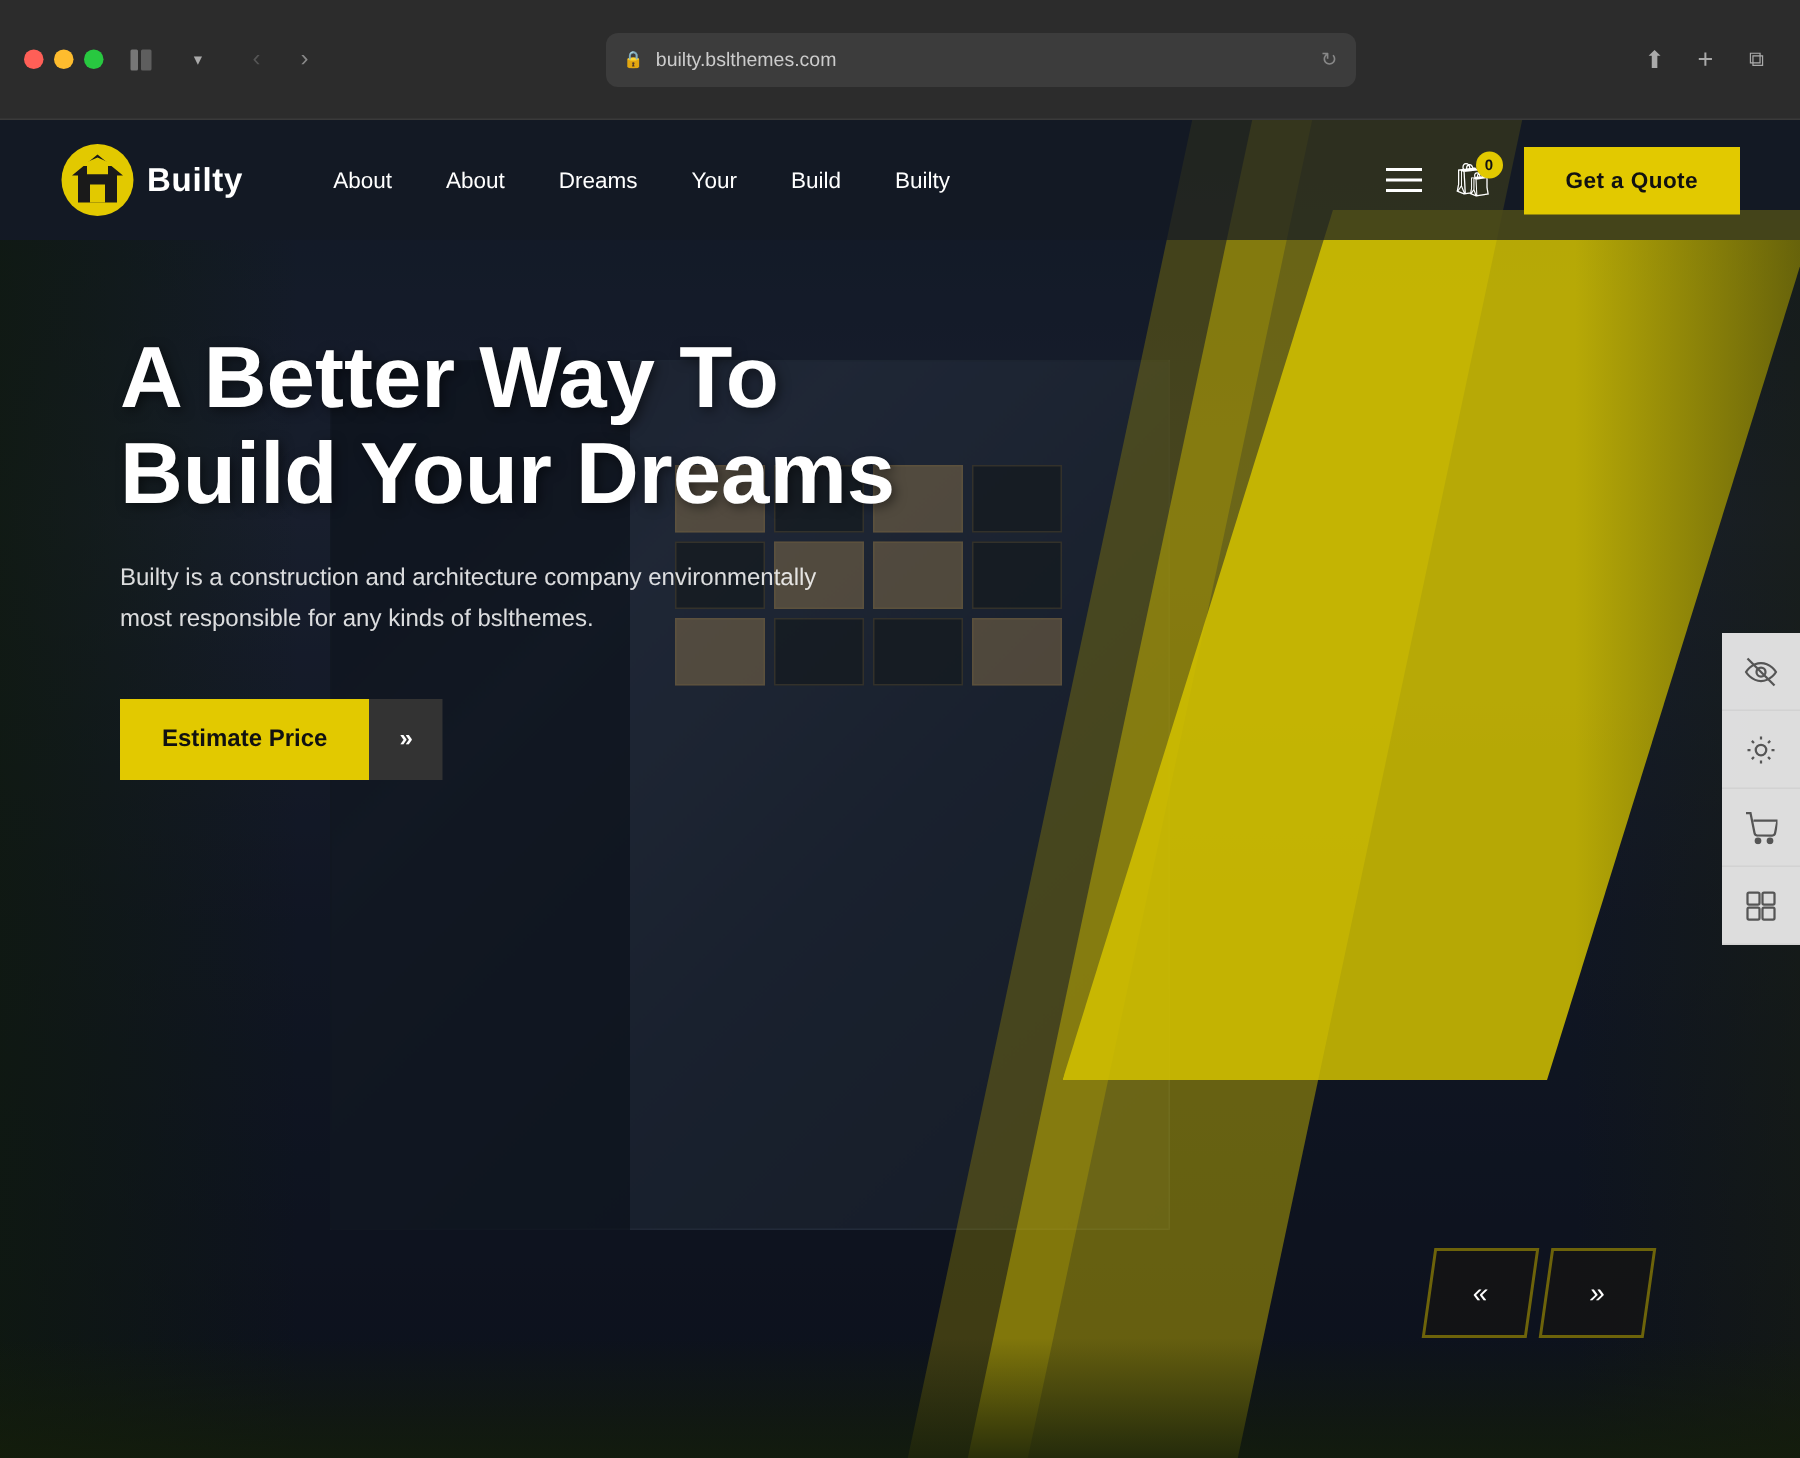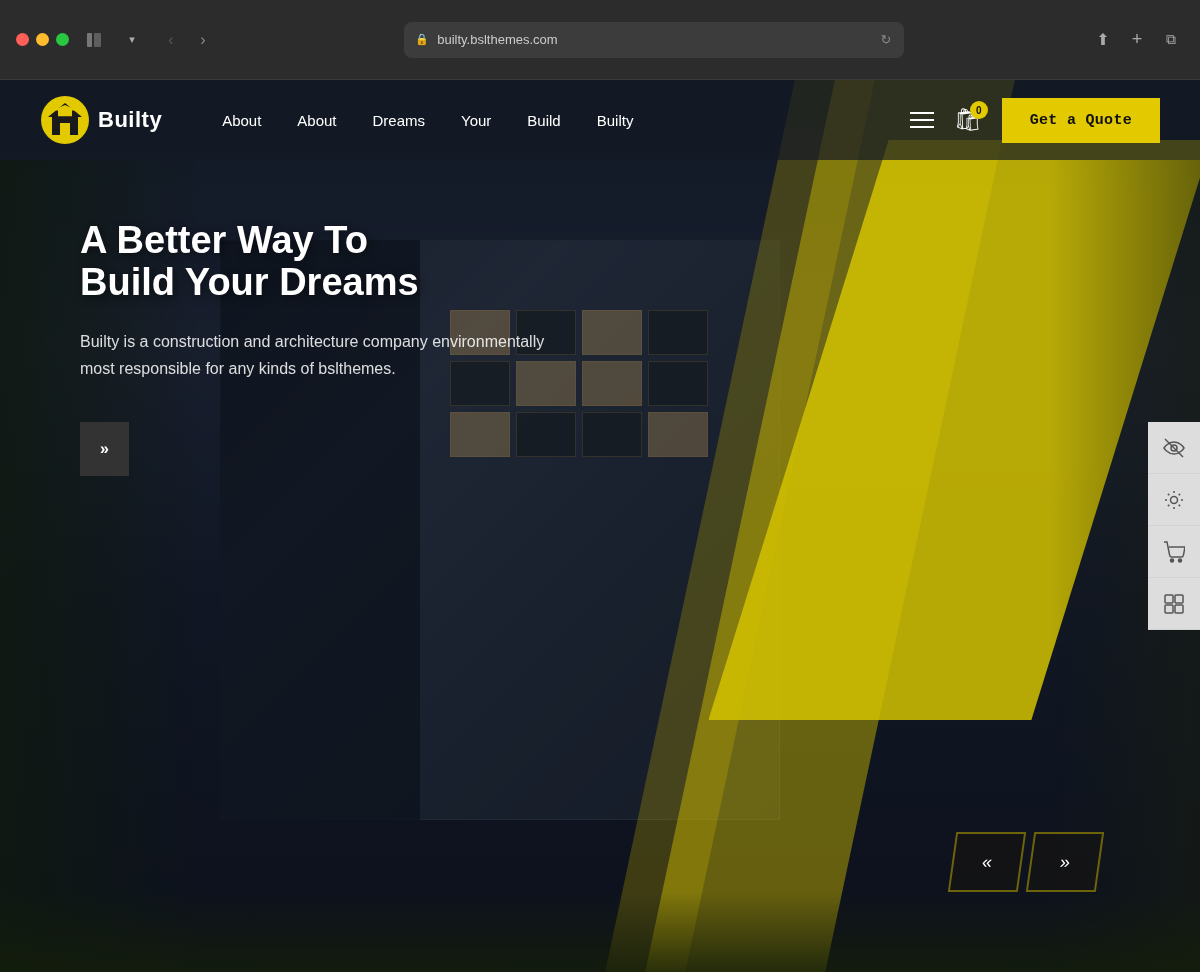--- a/index.html
+++ b/index.html
@@ -259,35 +259,34 @@
 
     .quote-btn {
       background: #e2c900;
       color: #111;
       border: none;
       padding: 14px 28px;
       font-size: 15px;
       font-weight: 700;
       cursor: pointer;
       letter-spacing: 0.3px;
-      font-family: Liberation Mono, monospace;
     }
 
     
     .hero-content {
       position: absolute;
       top: 140px;
       left: 80px;
       right: 500px;
       z-index: 50;
     }
 
     .hero-title {
       color: white;
-      font-size: 38px;
+      font-size: 58px;
       font-weight: 800;
       line-height: 1.1;
       margin-bottom: 24px;
       text-shadow: 2px 2px 8px rgba(0,0,0,0.5);
     }
 
     .hero-description {
       color: rgba(255,255,255,0.85);
       font-size: 16px;
       line-height: 1.7;
@@ -538,20 +537,21 @@
     </div>
   </nav>
 
   <div class="hero-content">
     <h1 class="hero-title">
       <span>A Better Way To</span><br>
       <span>Build Your Dreams</span>
     </h1>
     <p class="hero-description">Builty is a construction and architecture company environmentally most responsible for any kinds of bslthemes.</p>
     <a class="estimate-btn" href="#">
+      <span class="estimate-btn-text">Estimate Price</span>
       <span class="estimate-btn-arrow">»</span>
     </a>
   </div>
 
   <div class="slider-nav">
     <div class="slider-btn">«</div>
     <div class="slider-btn">»</div>
   </div>
 
   <div class="sidebar-icons">

